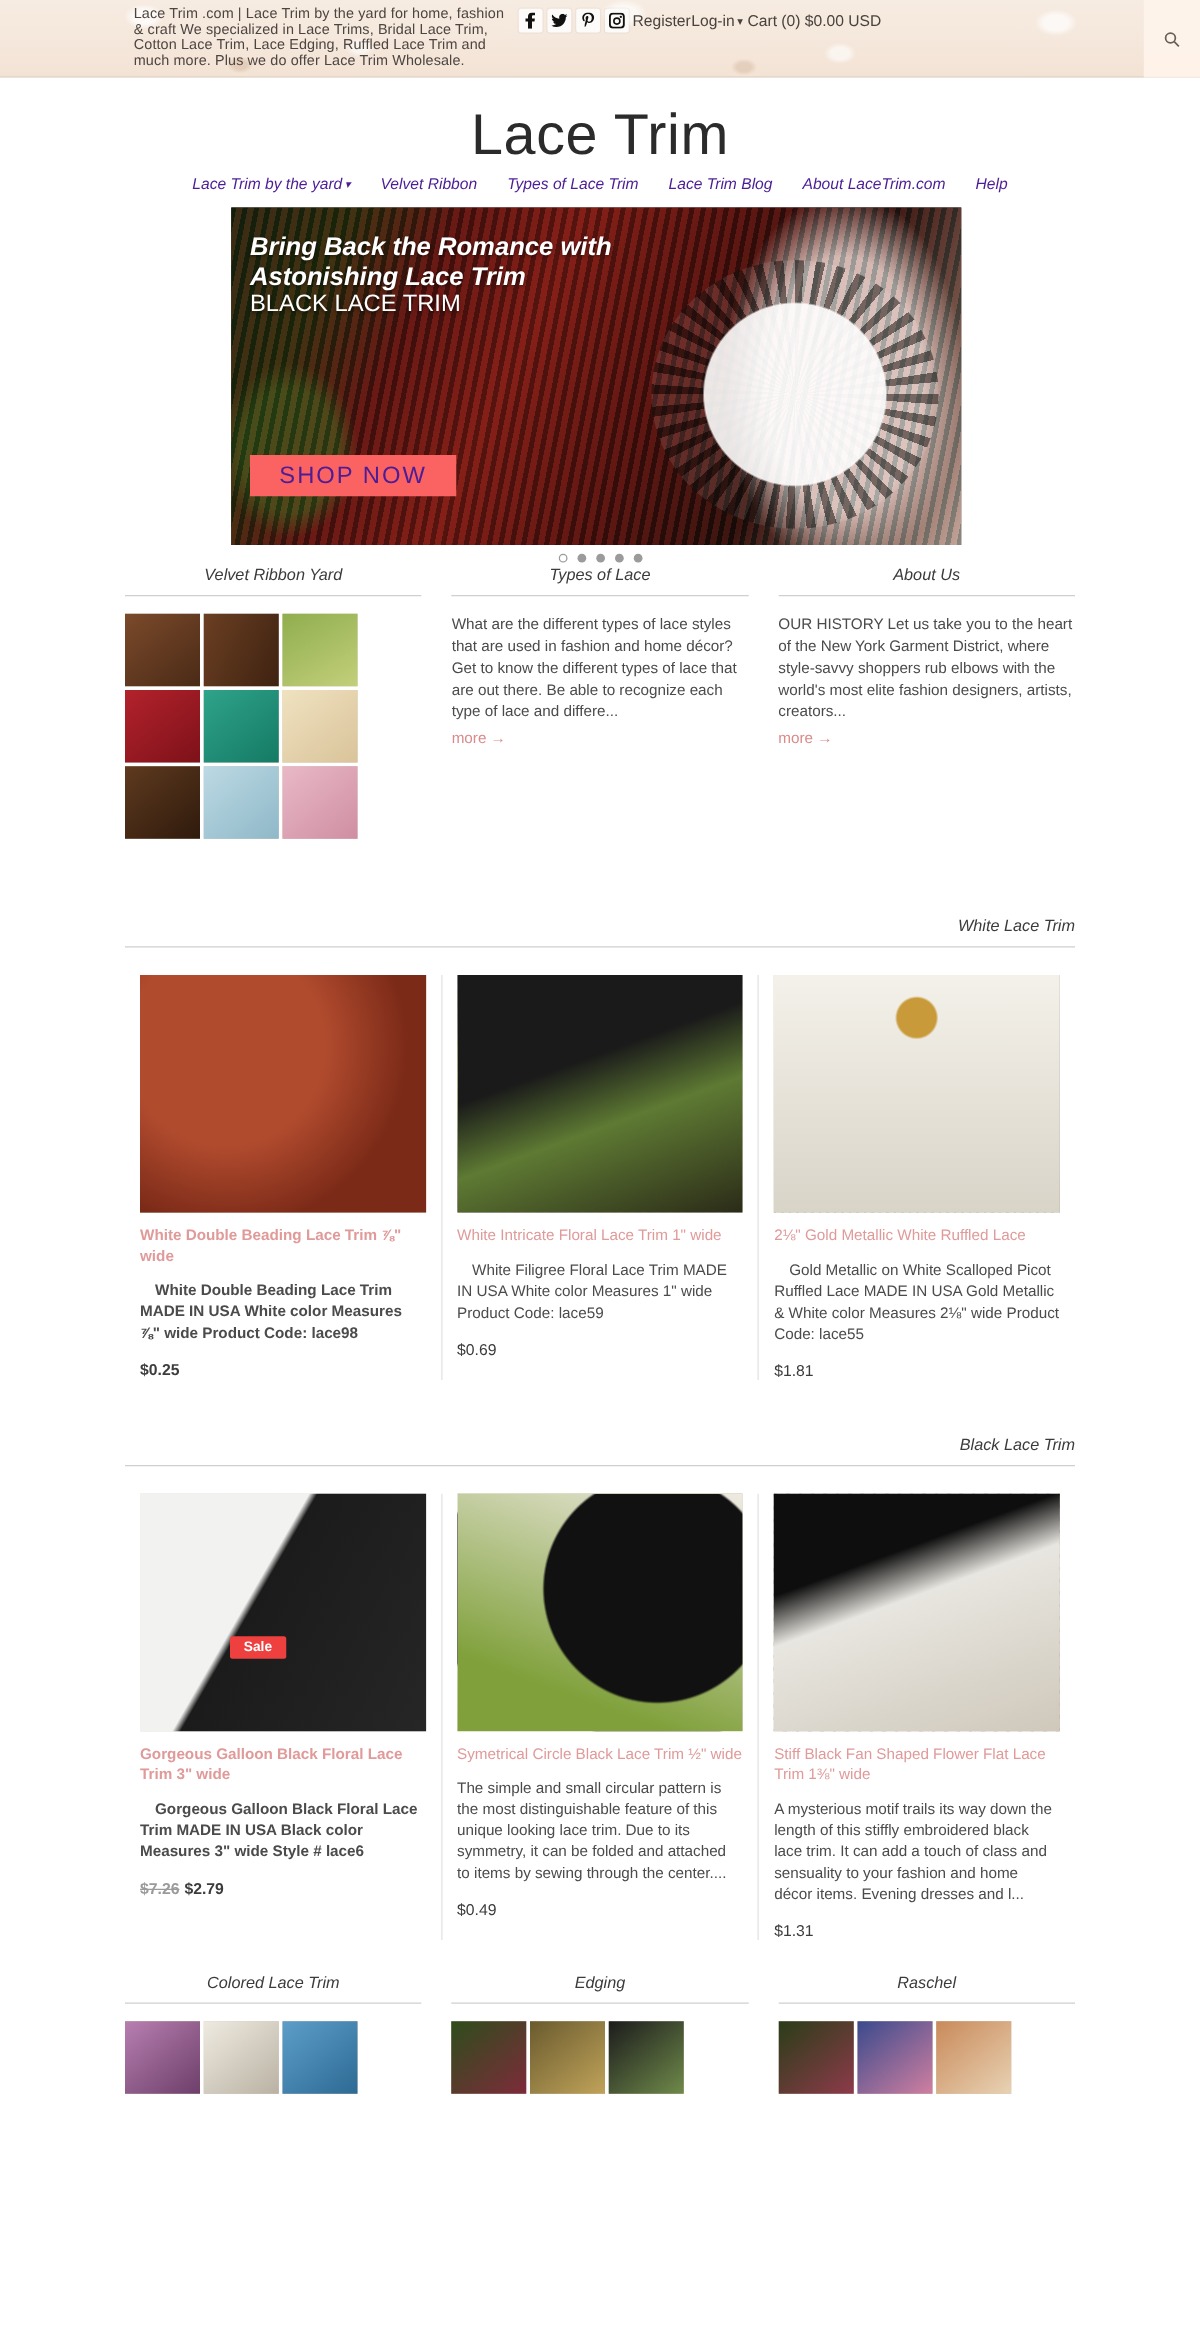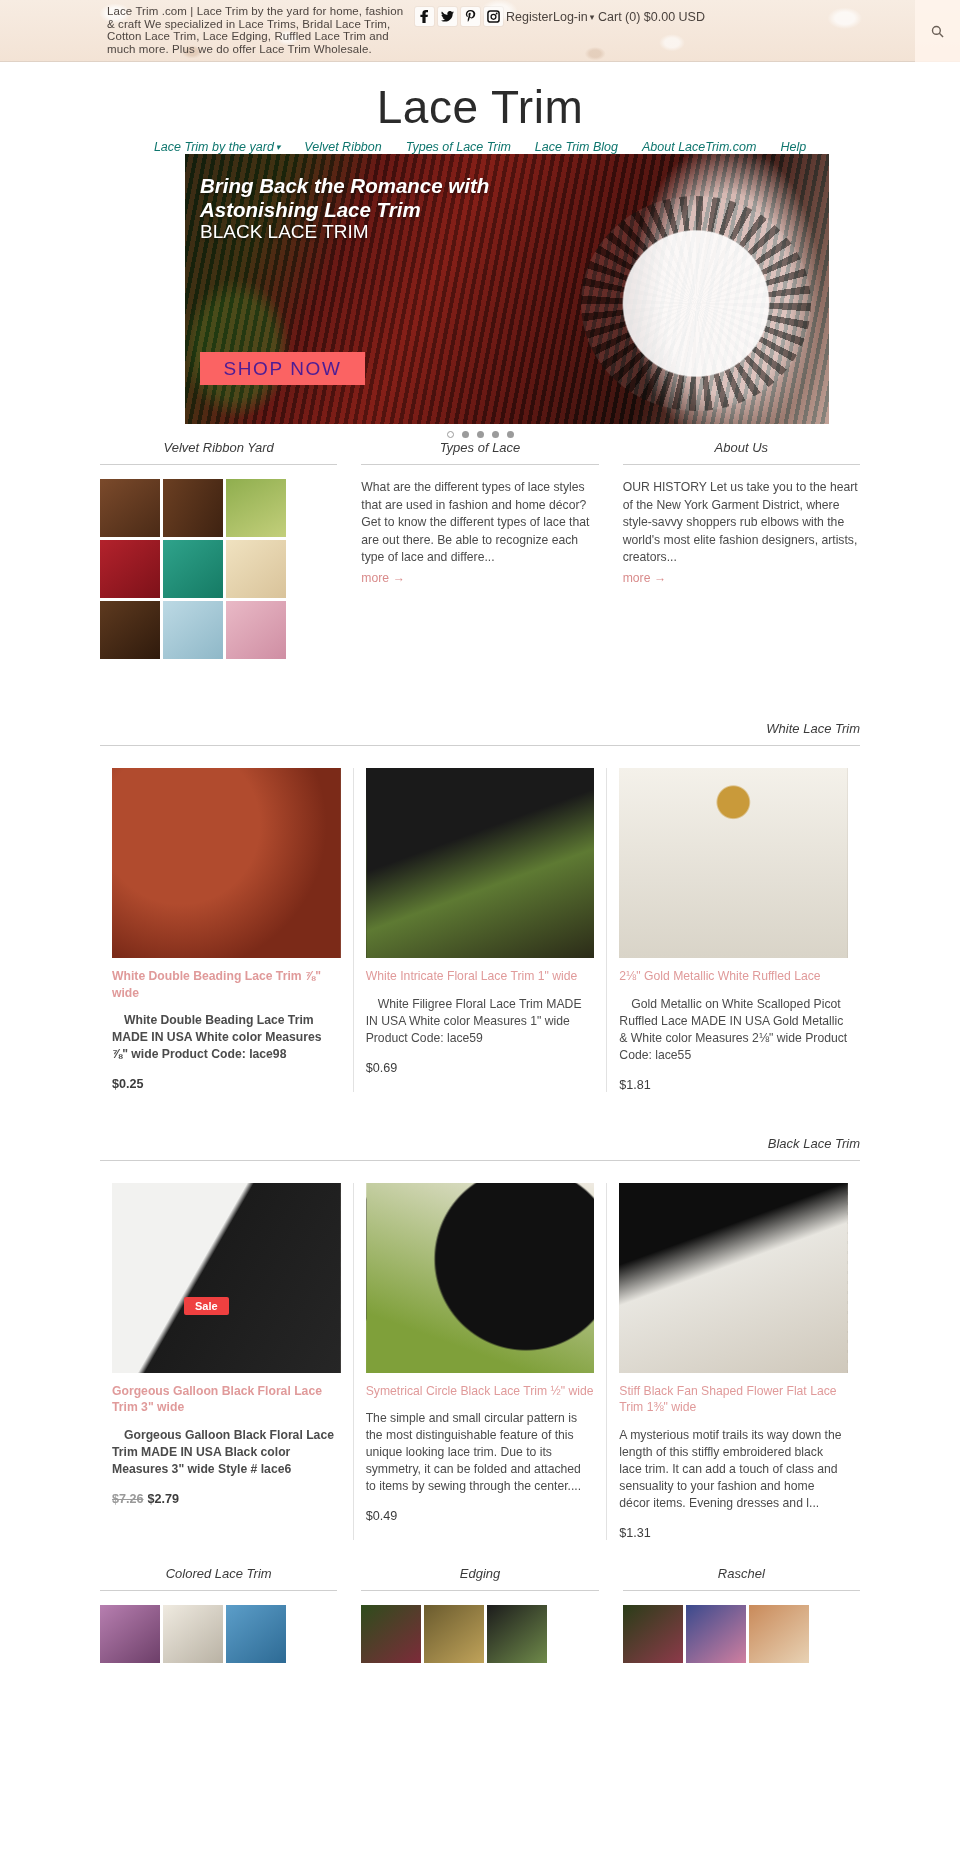--- a/index.html
+++ b/index.html
@@ -62,29 +62,29 @@
   }
 
   
   .logo{
     text-align:center; font-size:46px; letter-spacing:.5px;
     color:#2b2b2b; font-weight:400; padding-top:18px; padding-bottom:6px;
     font-family:"Liberation Sans", sans-serif;
   }
   .nav{
     display:flex; justify-content:center; gap:24px;
-    font-style:italic; font-size:12.5px; color:#0f766e;
-    padding-bottom:0;
+    font-style:italic; font-size:12.5px; color:#4c1d95;
+    padding-bottom:12px;
   }
   .nav span{ cursor:pointer; white-space:nowrap; }
 
   
   .hero-wrap{ width:590px; margin:0 auto; position:relative; }
   .hero{
-    width:644px; height:270px; position:relative; overflow:hidden;
+    width:584px; height:270px; position:relative; overflow:hidden;
     background:#2b1410;
     background-image:
       linear-gradient(115deg,#1d2b12 0%, #26350f 14%, #5a1512 26%, #7d1d16 40%, #4d120f 58%, #20100c 74%, #6b6257 88%, #cfc8bd 100%);
   }
   .hero-tex{
     position:absolute; inset:0;
     background-image:
       repeating-linear-gradient(101deg, rgba(0,0,0,.32) 0 4px, rgba(160,40,30,.22) 4px 9px),
       radial-gradient(ellipse 150px 240px at 84% 52%, rgba(245,243,238,.92) 0 42%, rgba(245,243,238,0) 64%),
       radial-gradient(ellipse 70px 90px at 8% 72%, rgba(52,96,28,.75) 0 55%, rgba(52,96,28,0) 78%);

